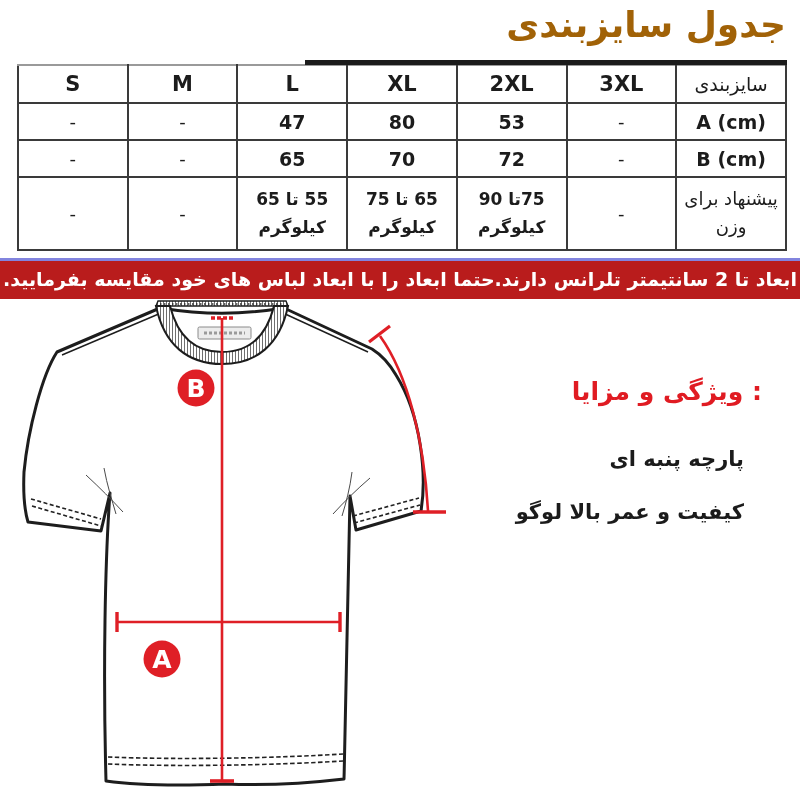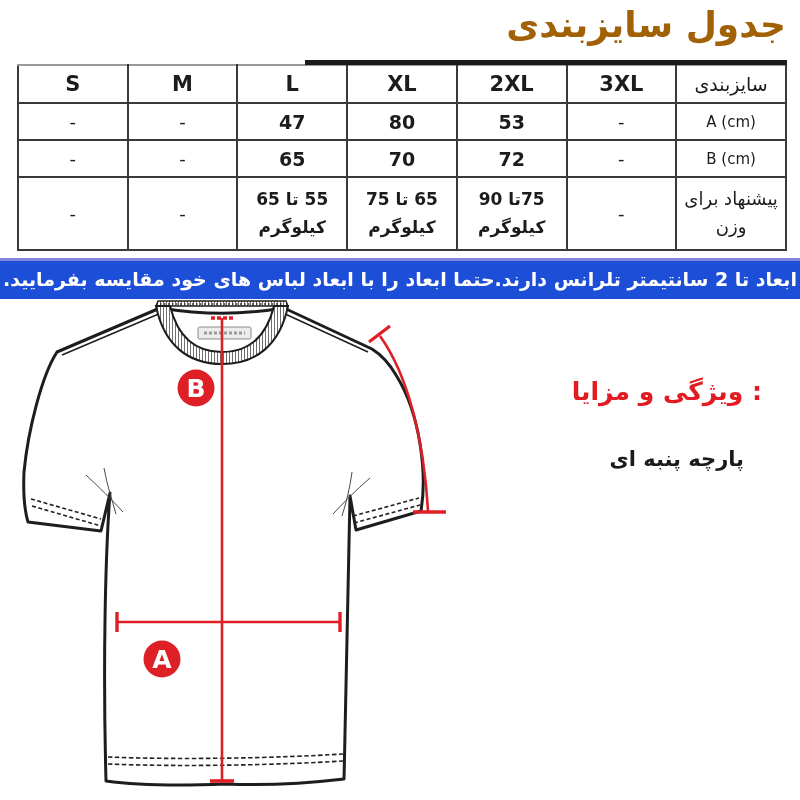--- a/index.html
+++ b/index.html
@@ -21,32 +21,32 @@
     border:2px solid #3a3a3a;text-align:center;vertical-align:middle;
     padding:0;color:#1c1c1c;overflow:hidden;
   }
   .size-table th{border-top:2px solid #9a9a9a;}
   .row-head{height:37px;font-size:21px;font-weight:700;}
   .row-a{height:36px;}
   .row-b{height:35px;}
   .row-w{height:71px;}
   .cell-num{font-size:19px;font-weight:600;}
   .cell-dash{font-size:18px;font-weight:400;}
-  .cell-label-lat{font-size:15px;font-weight:400;direction:ltr;}
+  .cell-label-lat{font-size:19px;font-weight:700;direction:ltr;}
   .cell-label-fa{font-size:18px;font-weight:400;direction:rtl;line-height:1.55;}
   .th-fa{font-size:19px;font-weight:400;direction:rtl;}
   .cell-weight{font-size:17px;font-weight:700;direction:rtl;line-height:1.65;border-radius:16px;}
   .table-top-artifact{
     position:absolute;left:305px;top:60px;width:482px;height:5px;
     background:#1b1b1b;
   }
   
   .notice-banner{
     position:absolute;left:0;top:258px;width:800px;height:41px;
-    background:#1d4ed8;border-top:3px solid #8284de;box-sizing:border-box;
+    background:#b91c1c;border-top:3px solid #8284de;box-sizing:border-box;
     color:#ffffff;font-size:19px;font-weight:700;direction:rtl;
     text-align:center;line-height:37px;white-space:nowrap;
   }
   
   .tshirt-wrap{position:absolute;left:0;top:300px;width:470px;height:500px;}
   
   .features-heading{
     position:absolute;top:377px;right:38px;
     font-size:25px;font-weight:700;color:#e01b22;direction:ltr;white-space:nowrap;
   }
@@ -182,13 +182,14 @@
   <circle cx="196" cy="88" r="18.5" fill="#df1f26"></circle>
   <text x="196" y="97" text-anchor="middle" font-family="DejaVu Sans, sans-serif" font-size="25" font-weight="bold" fill="#ffffff">B</text>
   <circle cx="162" cy="359" r="18.5" fill="#df1f26"></circle>
   <text x="162" y="368" text-anchor="middle" font-family="DejaVu Sans, sans-serif" font-size="25" font-weight="bold" fill="#ffffff">A</text>
 </svg>
 </div>
 
 <div class="features-heading">ویژگی و مزایا :</div>
 <div class="features-list">
   <div class="feature-item">پارچه پنبه ای</div>
+  <div class="feature-item">کیفیت و عمر بالا لوگو</div>
 </div>
 
 </body></html>

